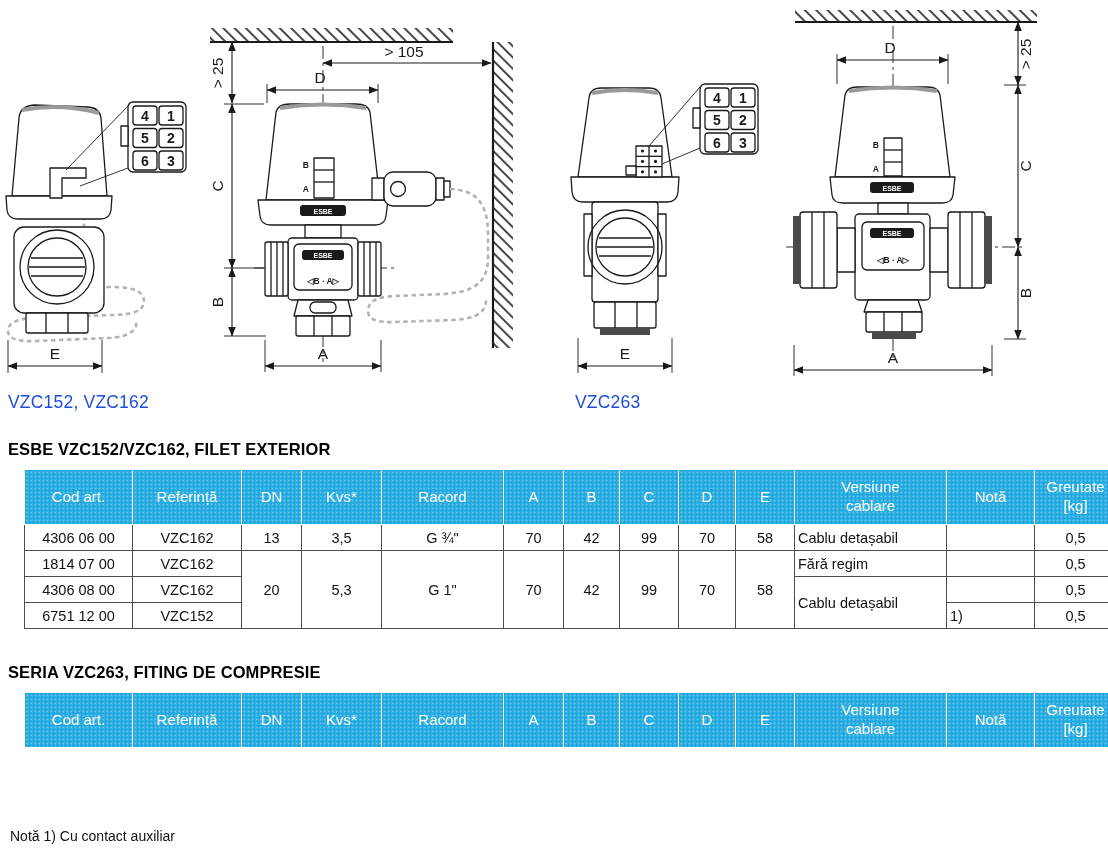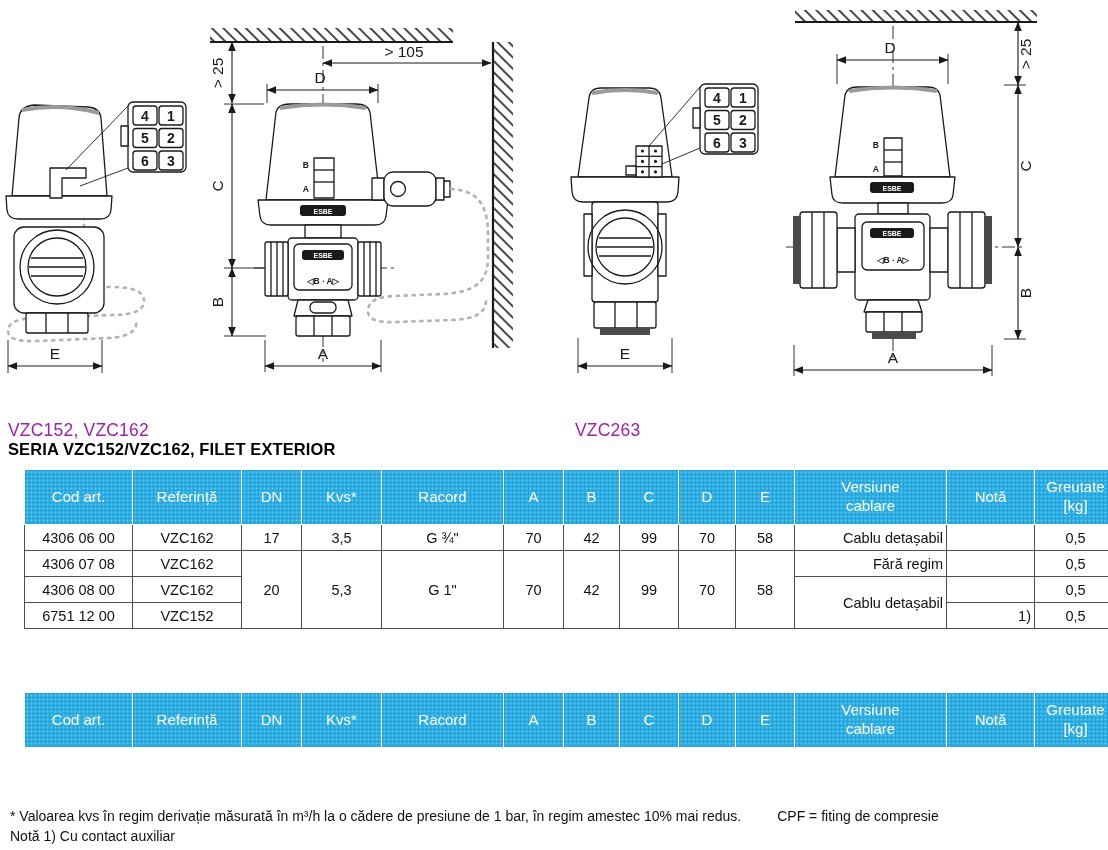--- a/index.html
+++ b/index.html
@@ -1,33 +1,33 @@
 <!DOCTYPE html>
 <html><head>
 <meta charset="utf-8">
 <style>
   html,body{margin:0;padding:0;background:#fff;}
   .page{position:relative;width:1108px;height:850px;background:#fff;overflow:hidden;
         font-family:"Liberation Sans",sans-serif;color:#111;}
   svg text{font-family:"Liberation Sans",sans-serif;}
 
-  .dwg-label{position:absolute;font-size:17.5px;color:#a21caf;letter-spacing:.2px;margin-top:28px;}
+  .dwg-label{position:absolute;font-size:17.5px;color:#1d4ed8;letter-spacing:.2px;}
   .sec-title{position:absolute;left:8px;font-weight:bold;font-size:16.5px;color:#000;letter-spacing:.1px;}
 
   table.spec{position:absolute;left:24px;width:1092px;border-collapse:collapse;table-layout:fixed;
              font-size:14.5px;color:#111;}
   table.spec th{
       background-color:#1fa8e0;
       background-image:radial-gradient(circle,rgba(255,255,255,.33) .8px,transparent 1px);
       background-size:4px 4px;
       color:#fff;font-weight:400;font-size:15px;line-height:1.25;
       border:1.5px solid #fff;height:54px;white-space:pre-line;padding:0 2px;}
   table.spec td{border:1px solid #4d4d4d;height:25px;text-align:center;padding:0 3px;
                 background:#fff;}
-  table.spec td.lft{text-align:right;}
+  table.spec td.lft{text-align:left;}
   .c-cod{width:108px}.c-ref{width:109px}.c-dn{width:60px}.c-kvs{width:80px}.c-rac{width:122px}
   .c-a{width:60px}.c-b{width:56px}.c-c{width:59px}.c-d{width:57px}.c-e{width:59px}
   .c-ver{width:152px}.c-not{width:88px}.c-gre{width:82px}
 
   .footnote{position:absolute;left:10px;font-size:14px;color:#111;}
   .footnote .gap{display:inline-block;width:36px;}
 
   
   .ln{fill:none;stroke:#1a1a1a;stroke-width:1.3;stroke-linejoin:round;}
   .lnw{fill:#fff;stroke:#1a1a1a;stroke-width:1.3;stroke-linejoin:round;}
@@ -329,21 +329,21 @@
         <line class="dim" x1="794" y1="370" x2="992" y2="370" marker-start="url(#arr)" marker-end="url(#arr)"></line>
         <text class="dtx" x="893" y="363" text-anchor="middle">A</text>
       </g>
     </g>
   </svg>
 
   <div class="dwg-label" style="left:8px;top:392px">VZC152, VZC162</div>
   <div class="dwg-label" style="left:575px;top:392px">VZC263</div>
 
   
-  <div class="sec-title" style="top:440px">SERIA VZC152/VZC162, FILET EXTERIOR</div>
+  <div class="sec-title" style="top:440px">ESBE VZC152/VZC162, FILET EXTERIOR</div>
 
   <table class="spec" style="top:469px">
     <colgroup>
       <col class="c-cod">
         <col class="c-ref">
         <col class="c-dn">
         <col class="c-kvs">
         <col class="c-rac">
       <col class="c-a">
         <col class="c-b">
@@ -368,34 +368,34 @@
       <th>E</th>
       <th>Versiune
 cablare</th>
       <th>Notă</th>
       <th>Greutate
 [kg]</th>
     </tr>
     <tr>
       <td>4306 06 00</td>
       <td>VZC162</td>
-      <td>17</td>
+      <td>13</td>
       <td>3,5</td>
       <td>G ¾"</td>
       <td>70</td>
       <td>42</td>
       <td>99</td>
       <td>70</td>
       <td>58</td>
       <td class="lft">Cablu detașabil</td>
       <td class="lft"></td>
       <td>0,5</td>
     </tr>
     <tr>
-      <td>4306 07 08</td>
+      <td>1814 07 00</td>
       <td>VZC162</td>
       <td rowspan="3">20</td>
       <td rowspan="3">5,3</td>
       <td rowspan="3">G 1"</td>
       <td rowspan="3">70</td>
       <td rowspan="3">42</td>
       <td rowspan="3">99</td>
       <td rowspan="3">70</td>
       <td rowspan="3">58</td>
       <td class="lft">Fără regim</td>
@@ -412,20 +412,21 @@
     <tr>
       <td>6751 12 00</td>
       <td>VZC152</td>
       <td class="lft">1)</td>
       <td>0,5</td>
     </tr>
   </tbody>
     </table>
 
   
+  <div class="sec-title" style="top:663px">SERIA VZC263, FITING DE COMPRESIE</div>
 
   <table class="spec" style="top:692px">
     <colgroup>
       <col class="c-cod">
         <col class="c-ref">
         <col class="c-dn">
         <col class="c-kvs">
         <col class="c-rac">
       <col class="c-a">
         <col class="c-b">
@@ -451,18 +452,15 @@
       <th>Versiune
 cablare</th>
       <th>Notă</th>
       <th>Greutate
 [kg]</th>
     </tr>
   </tbody>
     </table>
 
   
-  <div class="footnote" style="top:808px">
-    <span>* Valoarea kvs în regim derivație măsurată în m³/h la o cădere de presiune de 1 bar, în regim amestec 10% mai redus.</span><span class="gap"></span><span>CPF = fiting de compresie</span>
-  </div>
   <div class="footnote" style="top:828px">Notă 1) Cu contact auxiliar</div>
 
 </div>
 
 </body></html>

